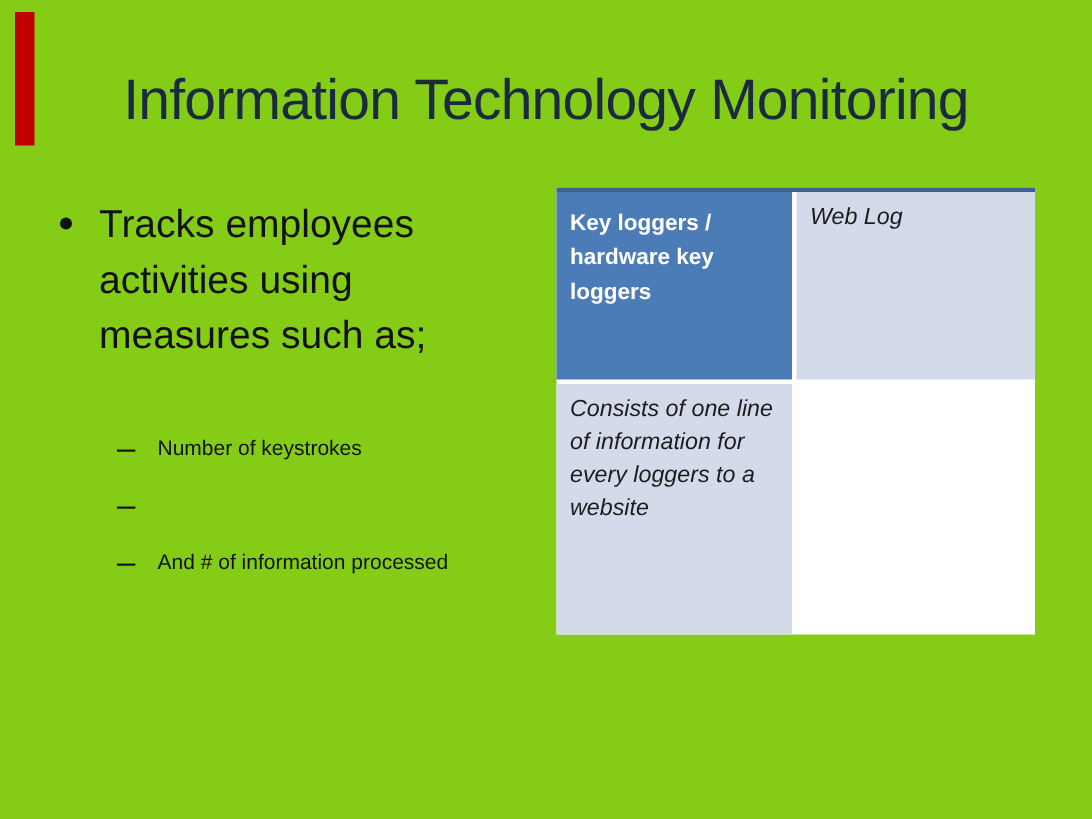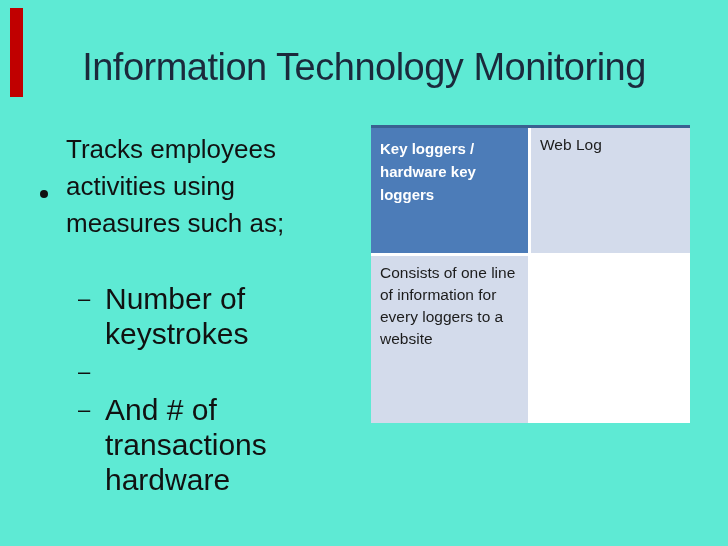--- a/index.html
+++ b/index.html
@@ -5,21 +5,21 @@
   html, body {
     margin: 0;
     padding: 0;
     background: #ffffff;
     font-family: "Liberation Sans", sans-serif;
   }
   .slide {
     position: relative;
     width: 728px;
     height: 546px;
-    background: #5eead4;
+    background: #84cc16;
     overflow: hidden;
   }
   .accent-bar {
     position: absolute;
     left: 10px;
     top: 8px;
     width: 13px;
     height: 89px;
     background: #c00000;
   }
@@ -33,21 +33,21 @@
     letter-spacing: -0.5px;
     color: #1b2a3c;
     white-space: nowrap;
   }
   .bullet-block {
     position: absolute;
     left: 40px;
     top: 131px;
     width: 300px;
     display: flex;
-    align-items: center;
+    align-items: flex-start;
   }
   .bullet-dot {
     width: 8px;
     height: 8px;
     border-radius: 50%;
     background: #111111;
     margin-top: 14px;
     margin-right: 18px;
     flex: 0 0 auto;
   }
@@ -69,21 +69,21 @@
     margin-bottom: 3px;
   }
   .sub-dash {
     flex: 0 0 27px;
     font-size: 22px;
     line-height: 35px;
     color: #111111;
   }
   .sub-text {
     width: 250px;
-    font-size: 30px;
+    font-size: 14px;
     line-height: 35px;
     color: #111111;
   }
   .info-table {
     position: absolute;
     left: 371px;
     top: 125px;
     width: 319px;
     border-top: 3px solid #3a6191;
     background: #ffffff;
@@ -102,20 +102,21 @@
     padding: 9px 6px 0 9px;
     box-sizing: border-box;
   }
   .td-cell {
     background: #d3dbeb;
     color: #1c1c1c;
     font-size: 15.5px;
     line-height: 22px;
     padding: 6px 8px 0 9px;
     box-sizing: border-box;
+    font-style: italic;
   }
 </style>
 </head>
 <body>
 
 <div class="slide">
 
   <div class="accent-bar"></div>
 
   <h1 class="slide-title" style="margin:0; font-weight:400;">Information Technology Monitoring</h1>
@@ -128,21 +129,21 @@
   <div class="sub-bullets">
     <div class="sub-item">
       <span class="sub-dash">–</span>
       <span class="sub-text">Number of keystrokes</span>
     </div>
     <div class="sub-item">
       <span class="sub-dash">–</span>
     </div>
     <div class="sub-item">
       <span class="sub-dash">–</span>
-      <span class="sub-text">And # of transactions hardware</span>
+      <span class="sub-text">And # of information processed</span>
     </div>
   </div>
 
   <div class="info-table">
     <div class="th-cell">Key loggers / hardware key loggers</div>
     <div class="td-cell">Web Log</div>
     <div class="td-cell">Consists of one line of information for every loggers to a website</div>
   </div>
 
 </div>

